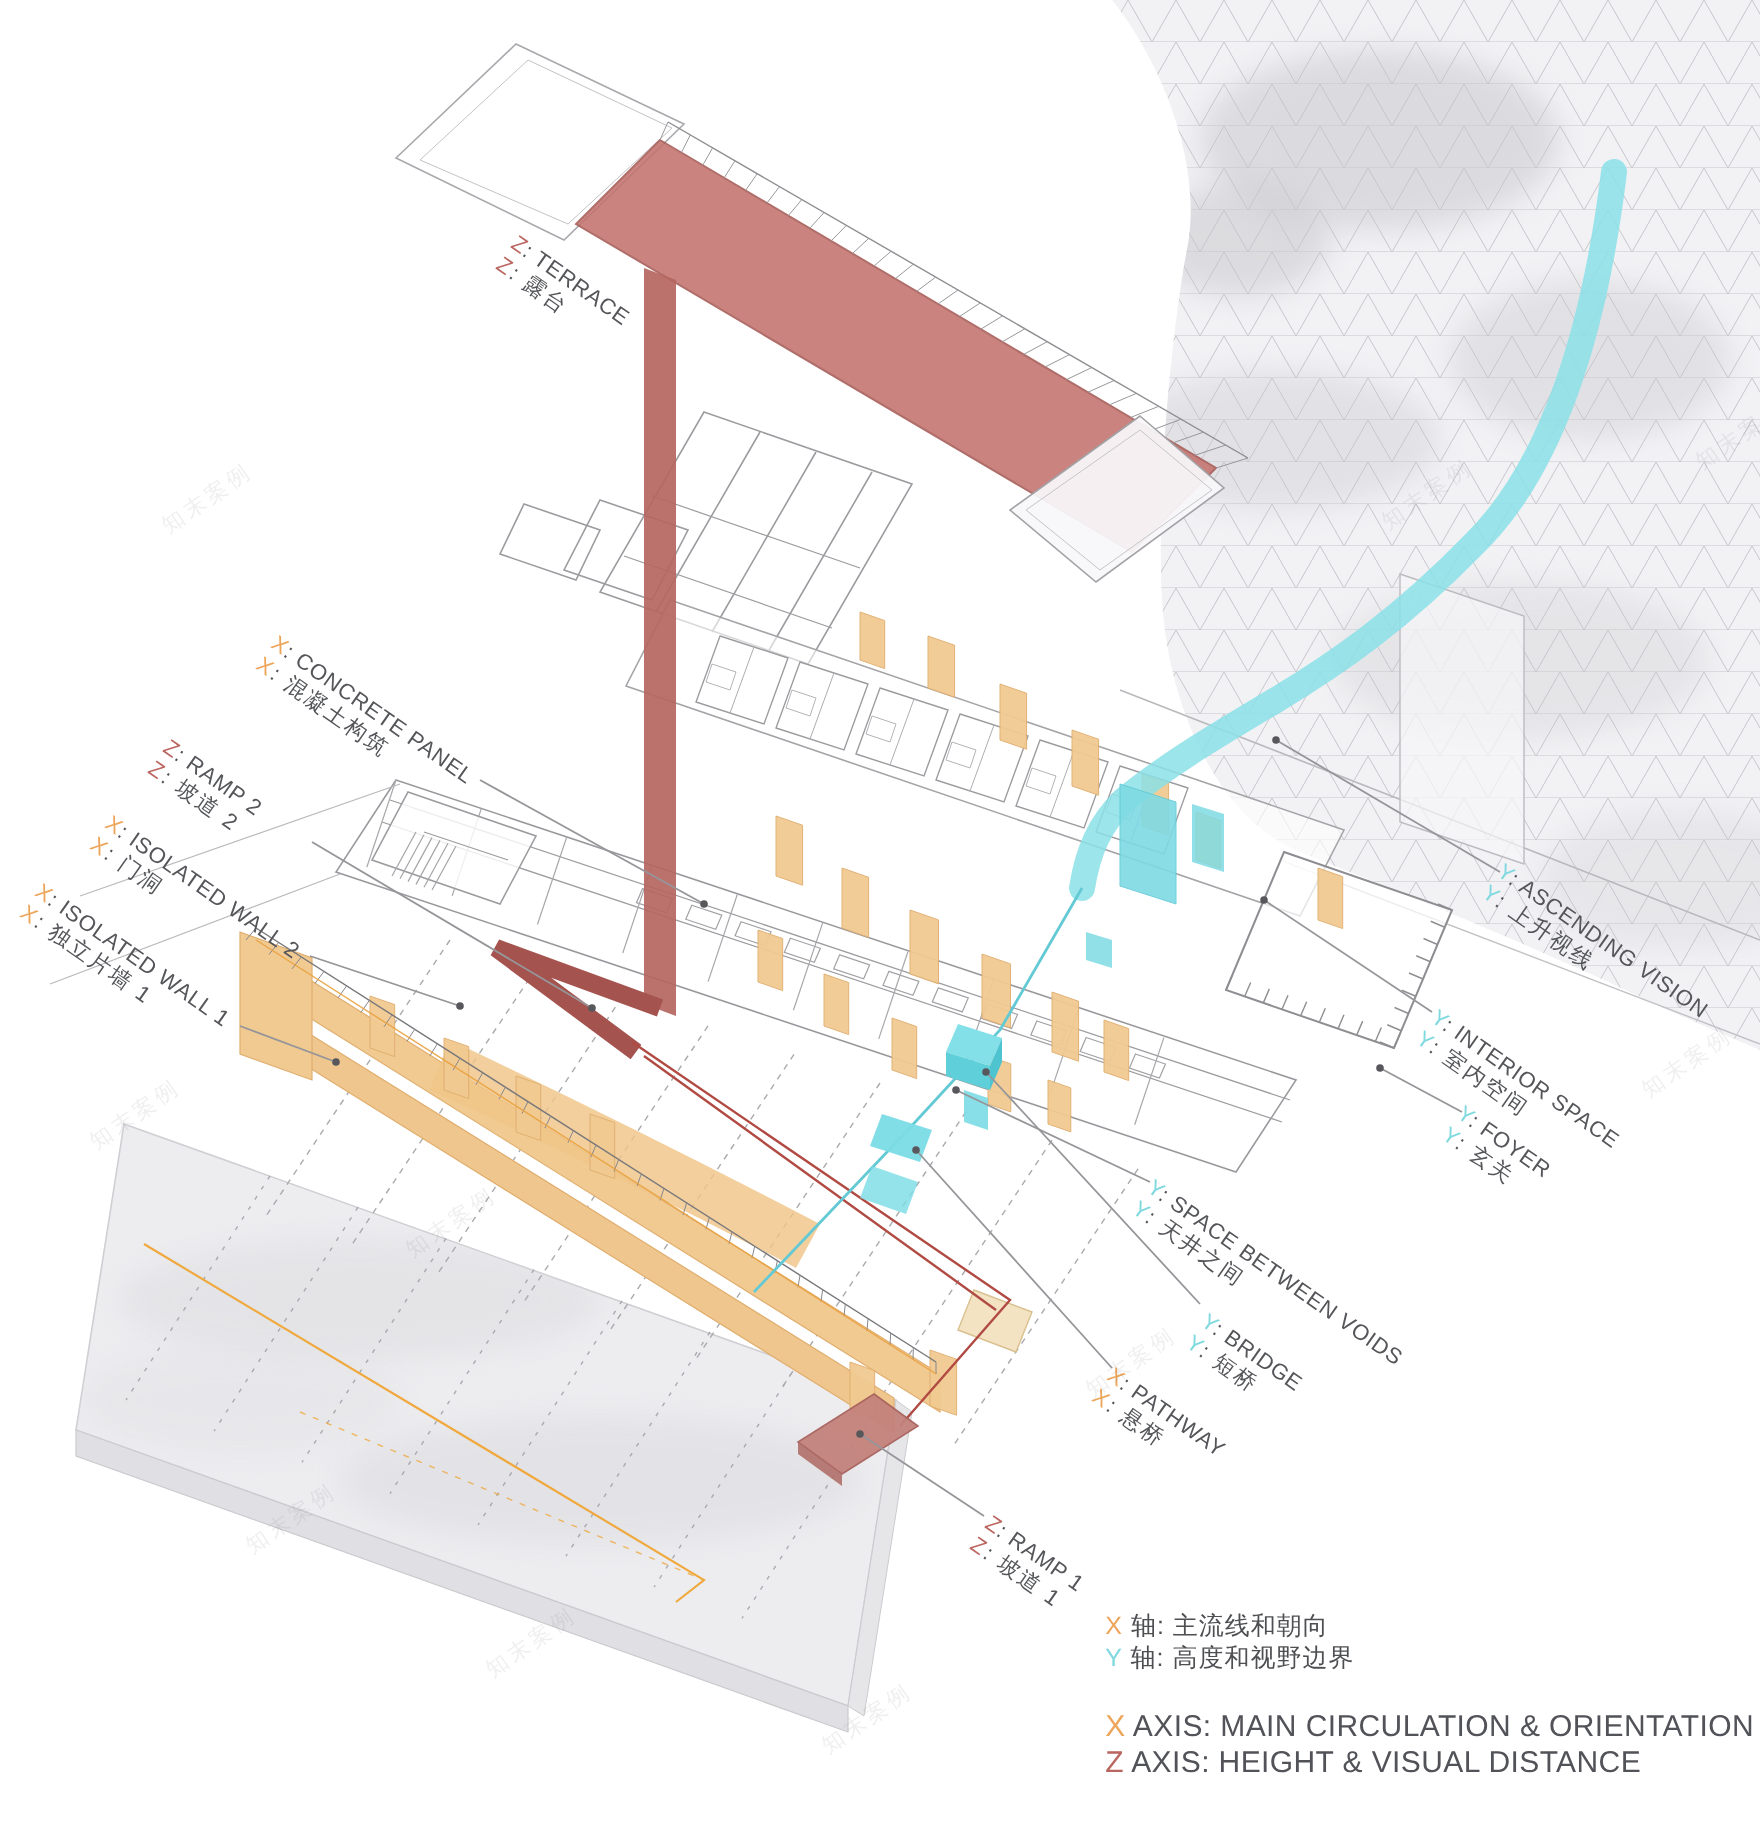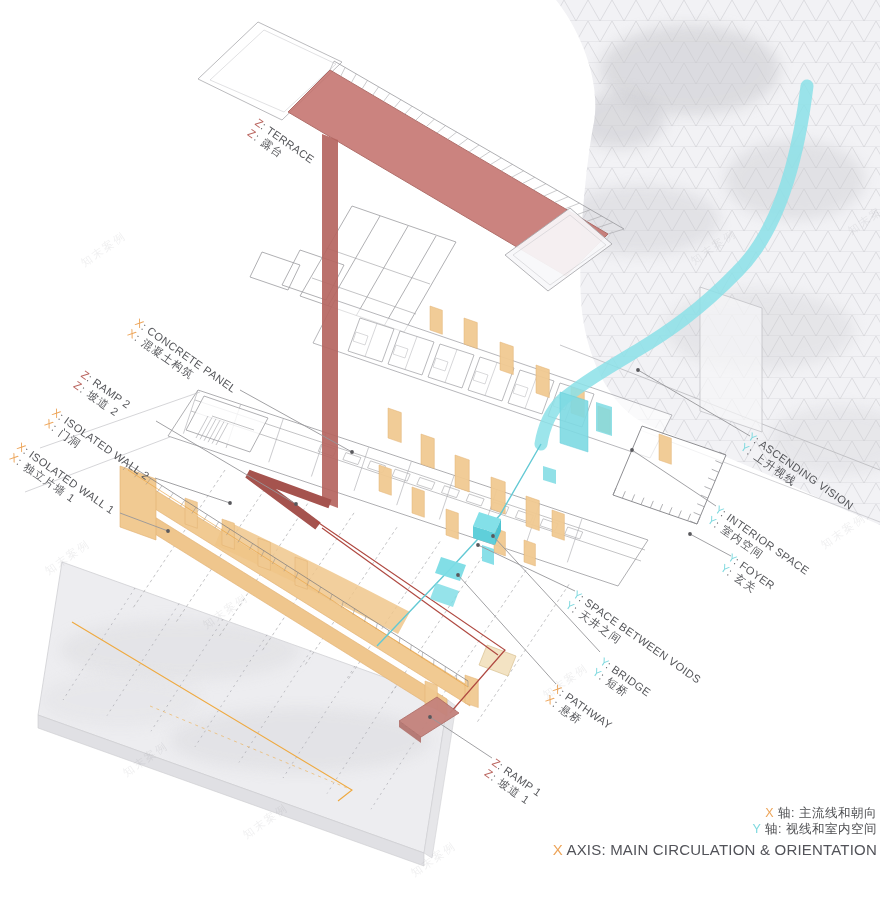--- a/index.html
+++ b/index.html
@@ -7,23 +7,23 @@
        font-family:"Liberation Sans","DejaVu Sans",sans-serif;}
   #scene{position:absolute;left:0;top:0;}
   .lbl{position:absolute;transform:rotate(35deg);transform-origin:0 0;
        font-size:11px;letter-spacing:.4px;color:#55565a;white-space:nowrap;line-height:13px;}
   .lbl .zh{letter-spacing:1.2px;}
   .pfx-X{color:#eda55a;}
   .pfx-Y{color:#7fd9df;}
   .pfx-Z{color:#ba655f;}
   .wm{position:absolute;transform:rotate(-35deg);transform-origin:0 0;font-size:11px;
       color:rgba(100,100,110,.10);letter-spacing:2px;white-space:nowrap;}
-  #legend{position:absolute;right:3px;top:806px;text-align:right;}
+  #legend{position:absolute;right:3px;top:806px;text-align:left;}
   #legend .zh-line{font-size:12.5px;line-height:15.5px;color:#4e4f52;letter-spacing:.5px;}
-  #legend .en-block{margin-top:4px;}
+  #legend .en-block{margin-top:18px;}
   #legend .en-line{font-size:15px;line-height:17.5px;color:#525359;letter-spacing:.2px;}
 </style>
 </head>
 <body>
 
 <svg id="scene" width="880" height="921" viewBox="0 0 880 921">
   <defs>
     <pattern id="tri" width="24" height="21" patternUnits="userSpaceOnUse">
       <path d="M0 21 H24 M0 21 L12 0 M12 0 L24 21" fill="none" stroke="#c7c7cb" stroke-width="0.5"></path>
     </pattern>
@@ -374,23 +374,24 @@
   <div class="en"><span class="pfx-X">X</span><span>: PATHWAY</span></div>
   <div class="zh"><span class="pfx-X">X</span><span>: 悬桥</span></div>
 </div>
 <div class="lbl" style="left:497px;top:756px">
   <div class="en"><span class="pfx-Z">Z</span><span>: RAMP 1</span></div>
   <div class="zh"><span class="pfx-Z">Z</span><span>: 坡道 1</span></div>
 </div>
 
 <div id="legend">
   <div class="zh-line"><span class="pfx-X">X</span><span> 轴: 主流线和朝向</span></div>
-  <div class="zh-line"><span class="pfx-Y">Y</span><span> 轴: 视线和室内空间</span></div>
+  <div class="zh-line"><span class="pfx-Y">Y</span><span> 轴: 高度和视野边界</span></div>
   <div class="en-block">
     <div class="en-line"><span class="pfx-X">X</span><span> AXIS: MAIN CIRCULATION &amp; ORIENTATION</span></div>
+    <div class="en-line"><span class="pfx-Z">Z</span><span> AXIS: HEIGHT &amp; VISUAL DISTANCE</span></div>
   </div>
 </div>
 
 <div class="wm" style="left:78px;top:258px">知末案例</div>
 <div class="wm" style="left:42px;top:566px">知末案例</div>
 <div class="wm" style="left:200px;top:620px">知末案例</div>
 <div class="wm" style="left:540px;top:690px">知末案例</div>
 <div class="wm" style="left:240px;top:830px">知末案例</div>
 <div class="wm" style="left:408px;top:868px">知末案例</div>
 <div class="wm" style="left:818px;top:540px">知末案例</div>

